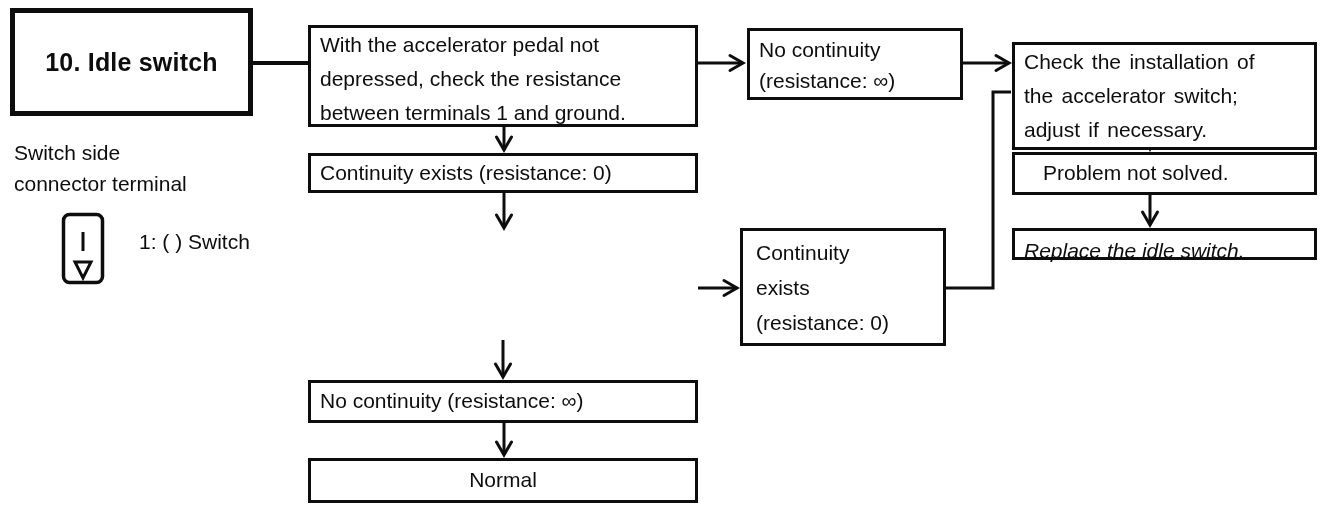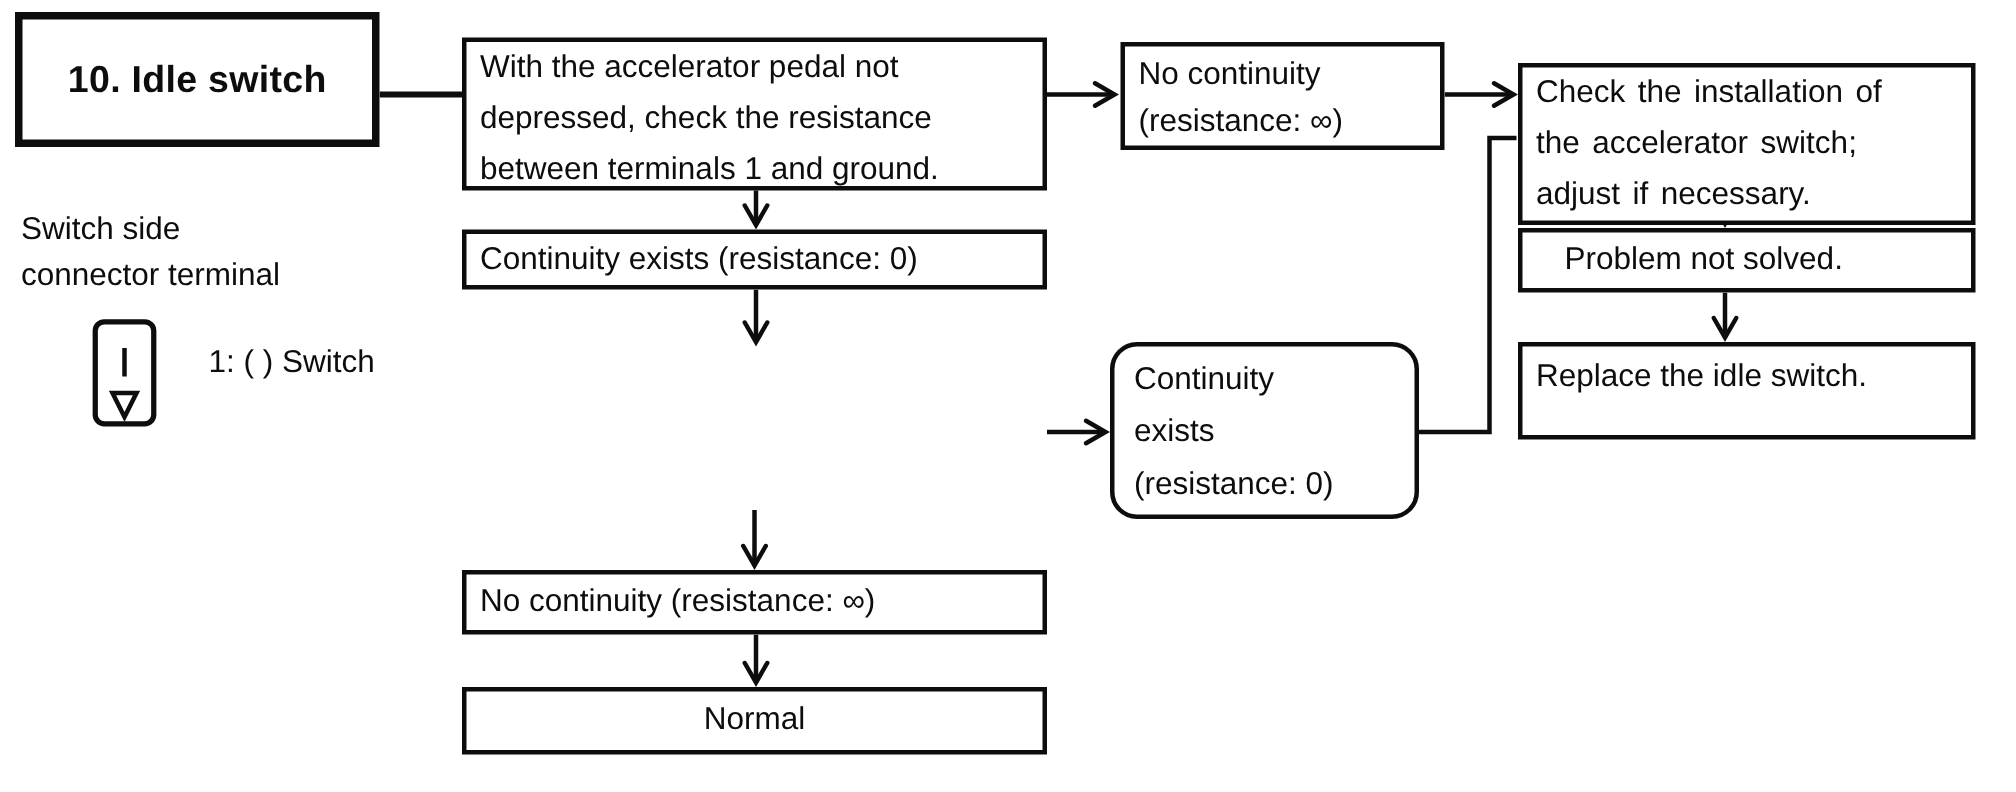--- a/index.html
+++ b/index.html
@@ -79,21 +79,21 @@
     <path d="M504 118 V150" stroke="#0d0d0d" stroke-width="3" fill="none" marker-end="url(#ah)"></path>
     <path d="M504 193 V228" stroke="#0d0d0d" stroke-width="3" fill="none" marker-end="url(#ah)"></path>
     <path d="M698 288 H737" stroke="#0d0d0d" stroke-width="3" fill="none" marker-end="url(#ah)"></path>
     <path d="M503 340 V377" stroke="#0d0d0d" stroke-width="3" fill="none" marker-end="url(#ah)"></path>
     <path d="M504 423 V455" stroke="#0d0d0d" stroke-width="3" fill="none" marker-end="url(#ah)"></path>
     <path d="M1150 118 V149" stroke="#0d0d0d" stroke-width="3" fill="none" marker-end="url(#ah)"></path>
     <path d="M1150 195 V225" stroke="#0d0d0d" stroke-width="3" fill="none" marker-end="url(#ah)"></path>
     <path d="M945 288 H993 V92 H1011" stroke="#0d0d0d" stroke-width="3" fill="none"></path>
   </svg>
 
-  <div class="box title-box" style="left:10px; top:8px; width:243px; height:90px;">
+  <div class="box title-box" style="left:10px; top:8px; width:243px; height:108px;">
     <span>10. Idle switch</span>
   </div>
 
   <div class="freetext" style="left:14px; top:137px; width:250px;">Switch side
 connector terminal</div>
 
   <svg id="connector-icon" width="48" height="78" viewBox="0 0 48 78">
     <rect x="5.5" y="5.5" width="39" height="68" rx="6" fill="#ffffff" stroke="#0d0d0d" stroke-width="3.5"></rect>
     <line x1="25" y1="23" x2="25" y2="42" stroke="#0d0d0d" stroke-width="3"></line>
     <polygon points="17,53 33,53 25,69" fill="#ffffff" stroke="#0d0d0d" stroke-width="3" stroke-linejoin="miter"></polygon>
@@ -108,25 +108,25 @@
   <div class="box" style="left:308px; top:153px; width:390px; height:40px; line-height:33px;">Continuity exists (resistance: 0)</div>
 
 
   <div class="box" style="left:308px; top:380px; width:390px; height:43px; line-height:36px;">No continuity (resistance: ∞)</div>
 
   <div class="box center-text" style="left:308px; top:458px; width:390px; height:45px; line-height:38px;">Normal</div>
 
   <div class="box" style="left:747px; top:28px; width:216px; height:72px; line-height:31px; padding-top:3px;">No continuity
 (resistance: ∞)</div>
 
-  <div class="box" style="left:740px; top:228px; width:206px; height:118px; line-height:35px; padding:4px 9px 0 13px;border-radius:18px;">Continuity
+  <div class="box" style="left:740px; top:228px; width:206px; height:118px; line-height:35px; padding:4px 9px 0 13px;">Continuity
 exists
 (resistance: 0)</div>
 
   <div class="box justified" style="left:1012px; top:10px; width:305px; height:108px;margin-top:32px;">Check the installation of
 the accelerator switch;
 adjust if necessary.</div>
 
   <div class="box" style="left:1012px; top:152px; width:305px; height:43px; line-height:36px;padding-left:28px;">Problem not solved.</div>
 
-  <div class="box" style="left:1012px; top:228px; width:305px; height:65px; line-height:40px;">Replace the idle switch.</div>
+  <div class="box" style="left:1012px; top:228px; width:305px; height:32px; line-height:40px;font-style:italic;">Replace the idle switch.</div>
 
 </div>
 
 </body></html>

